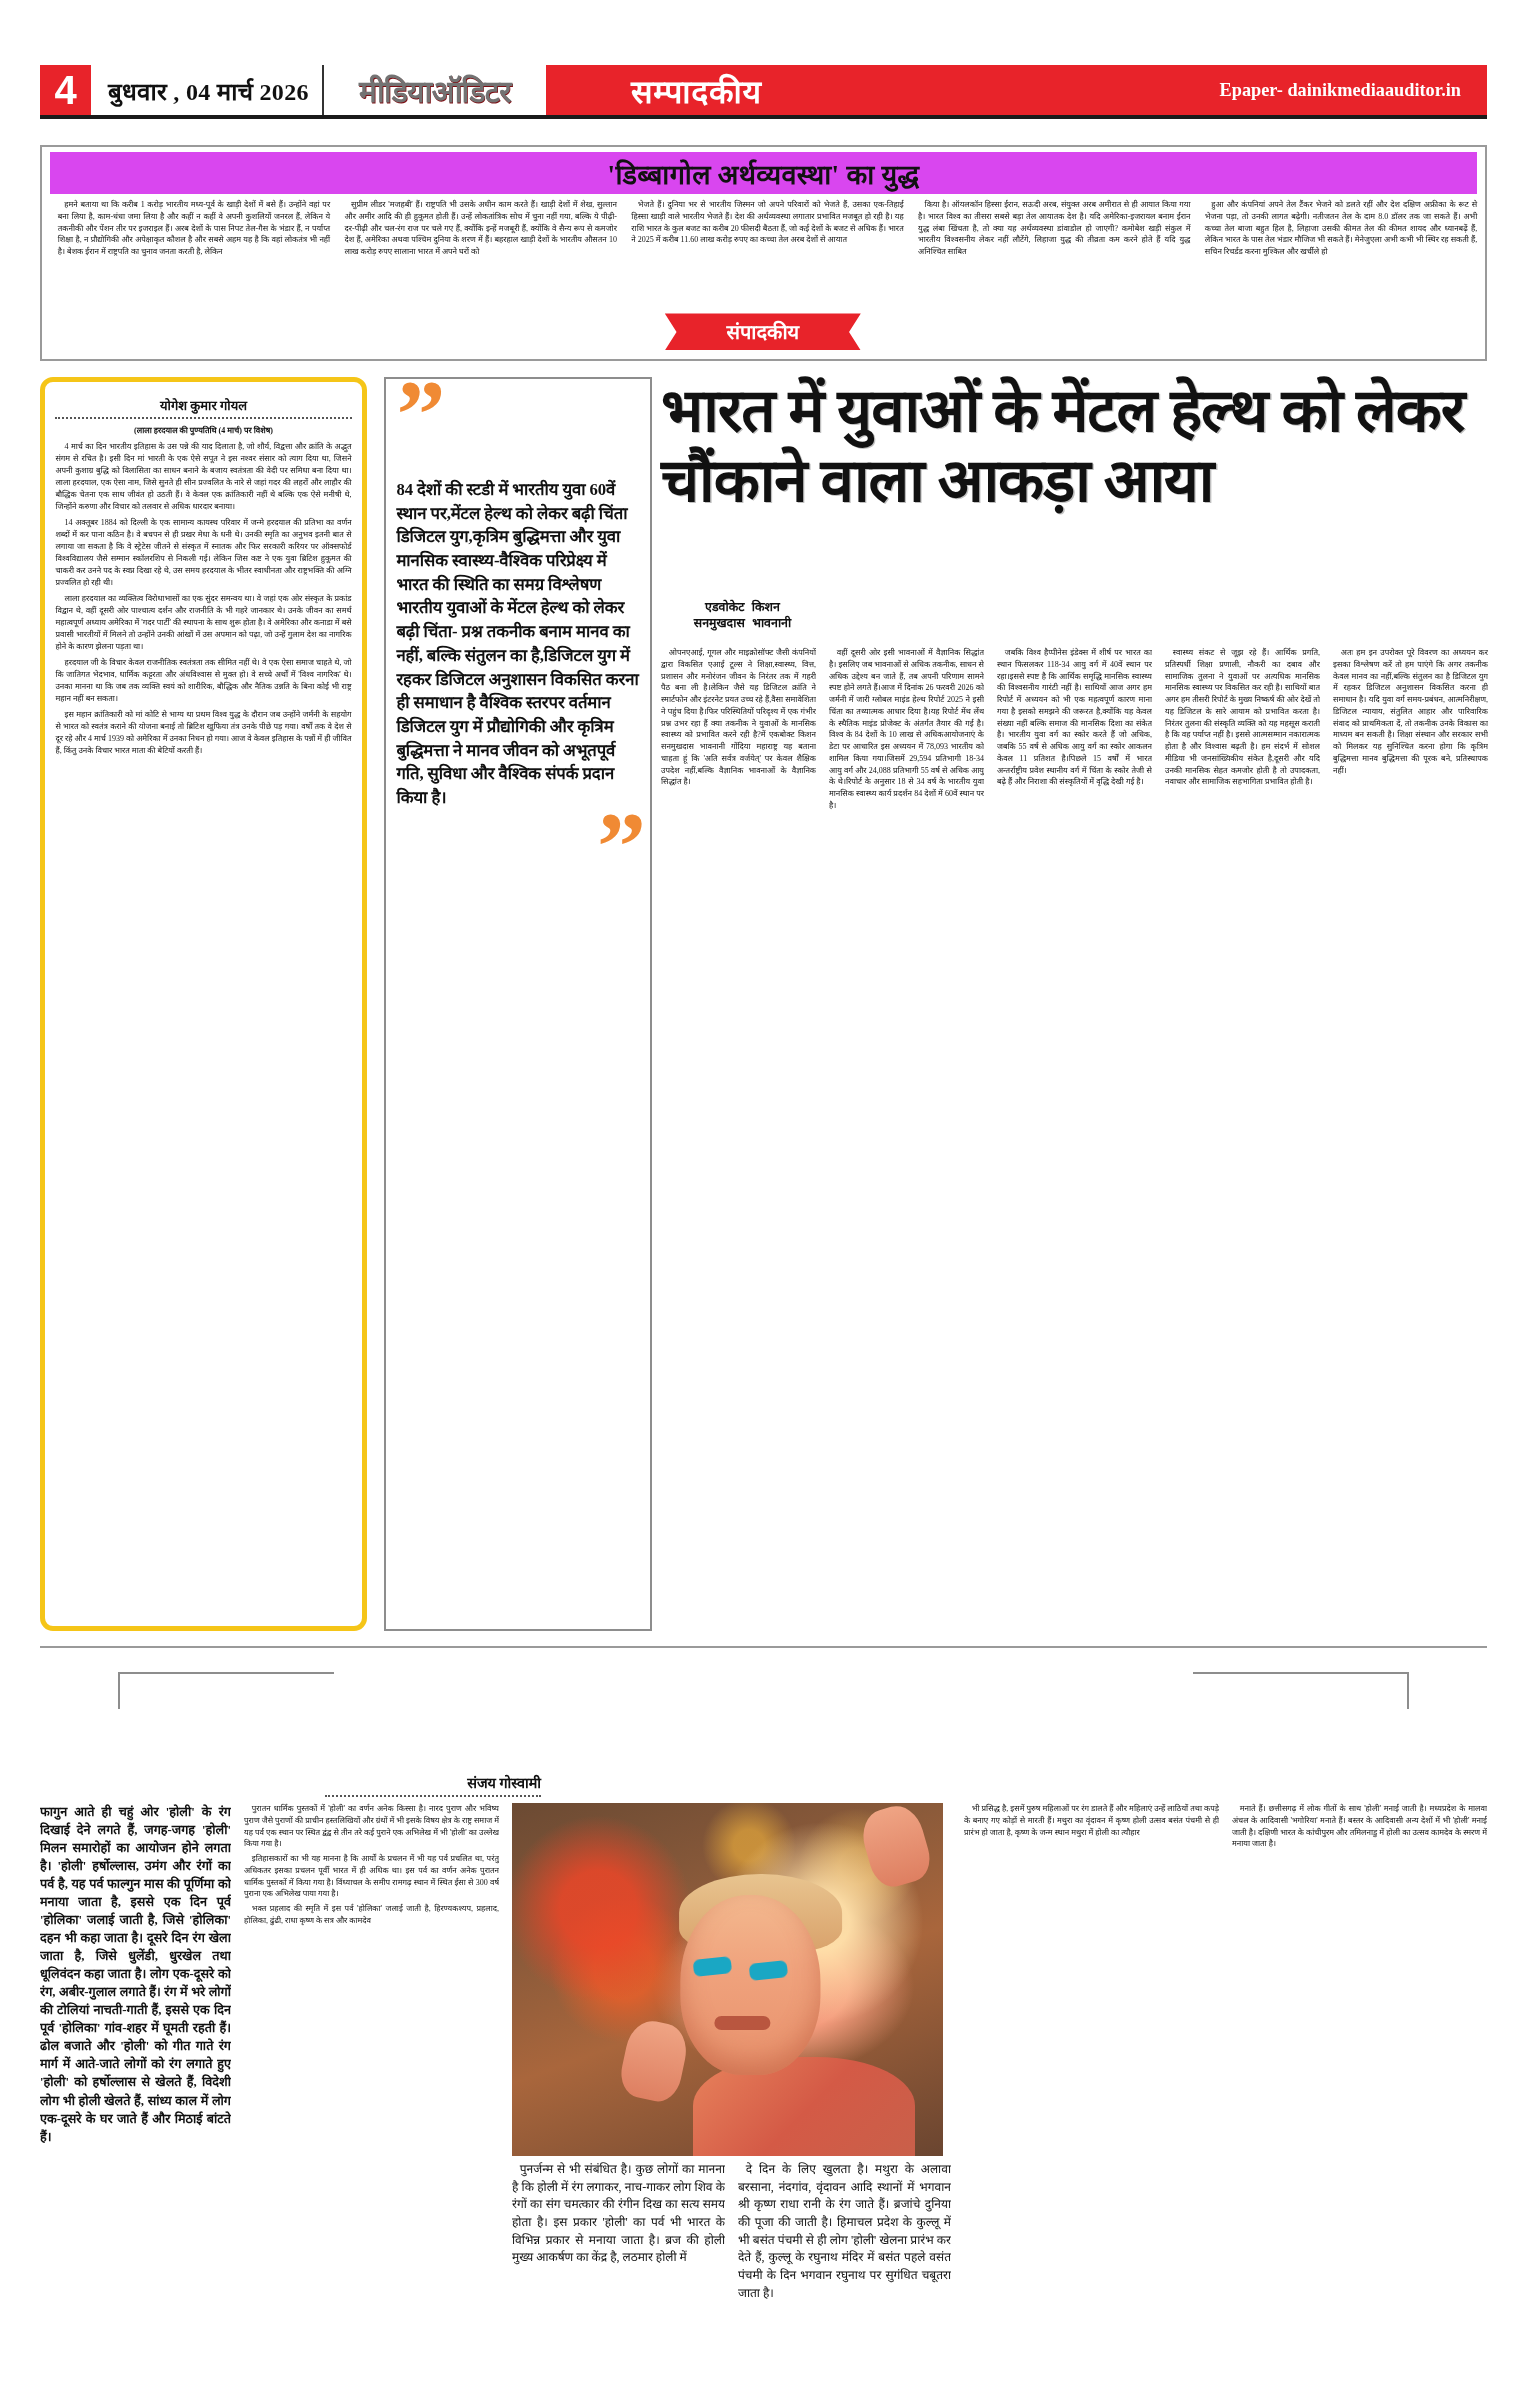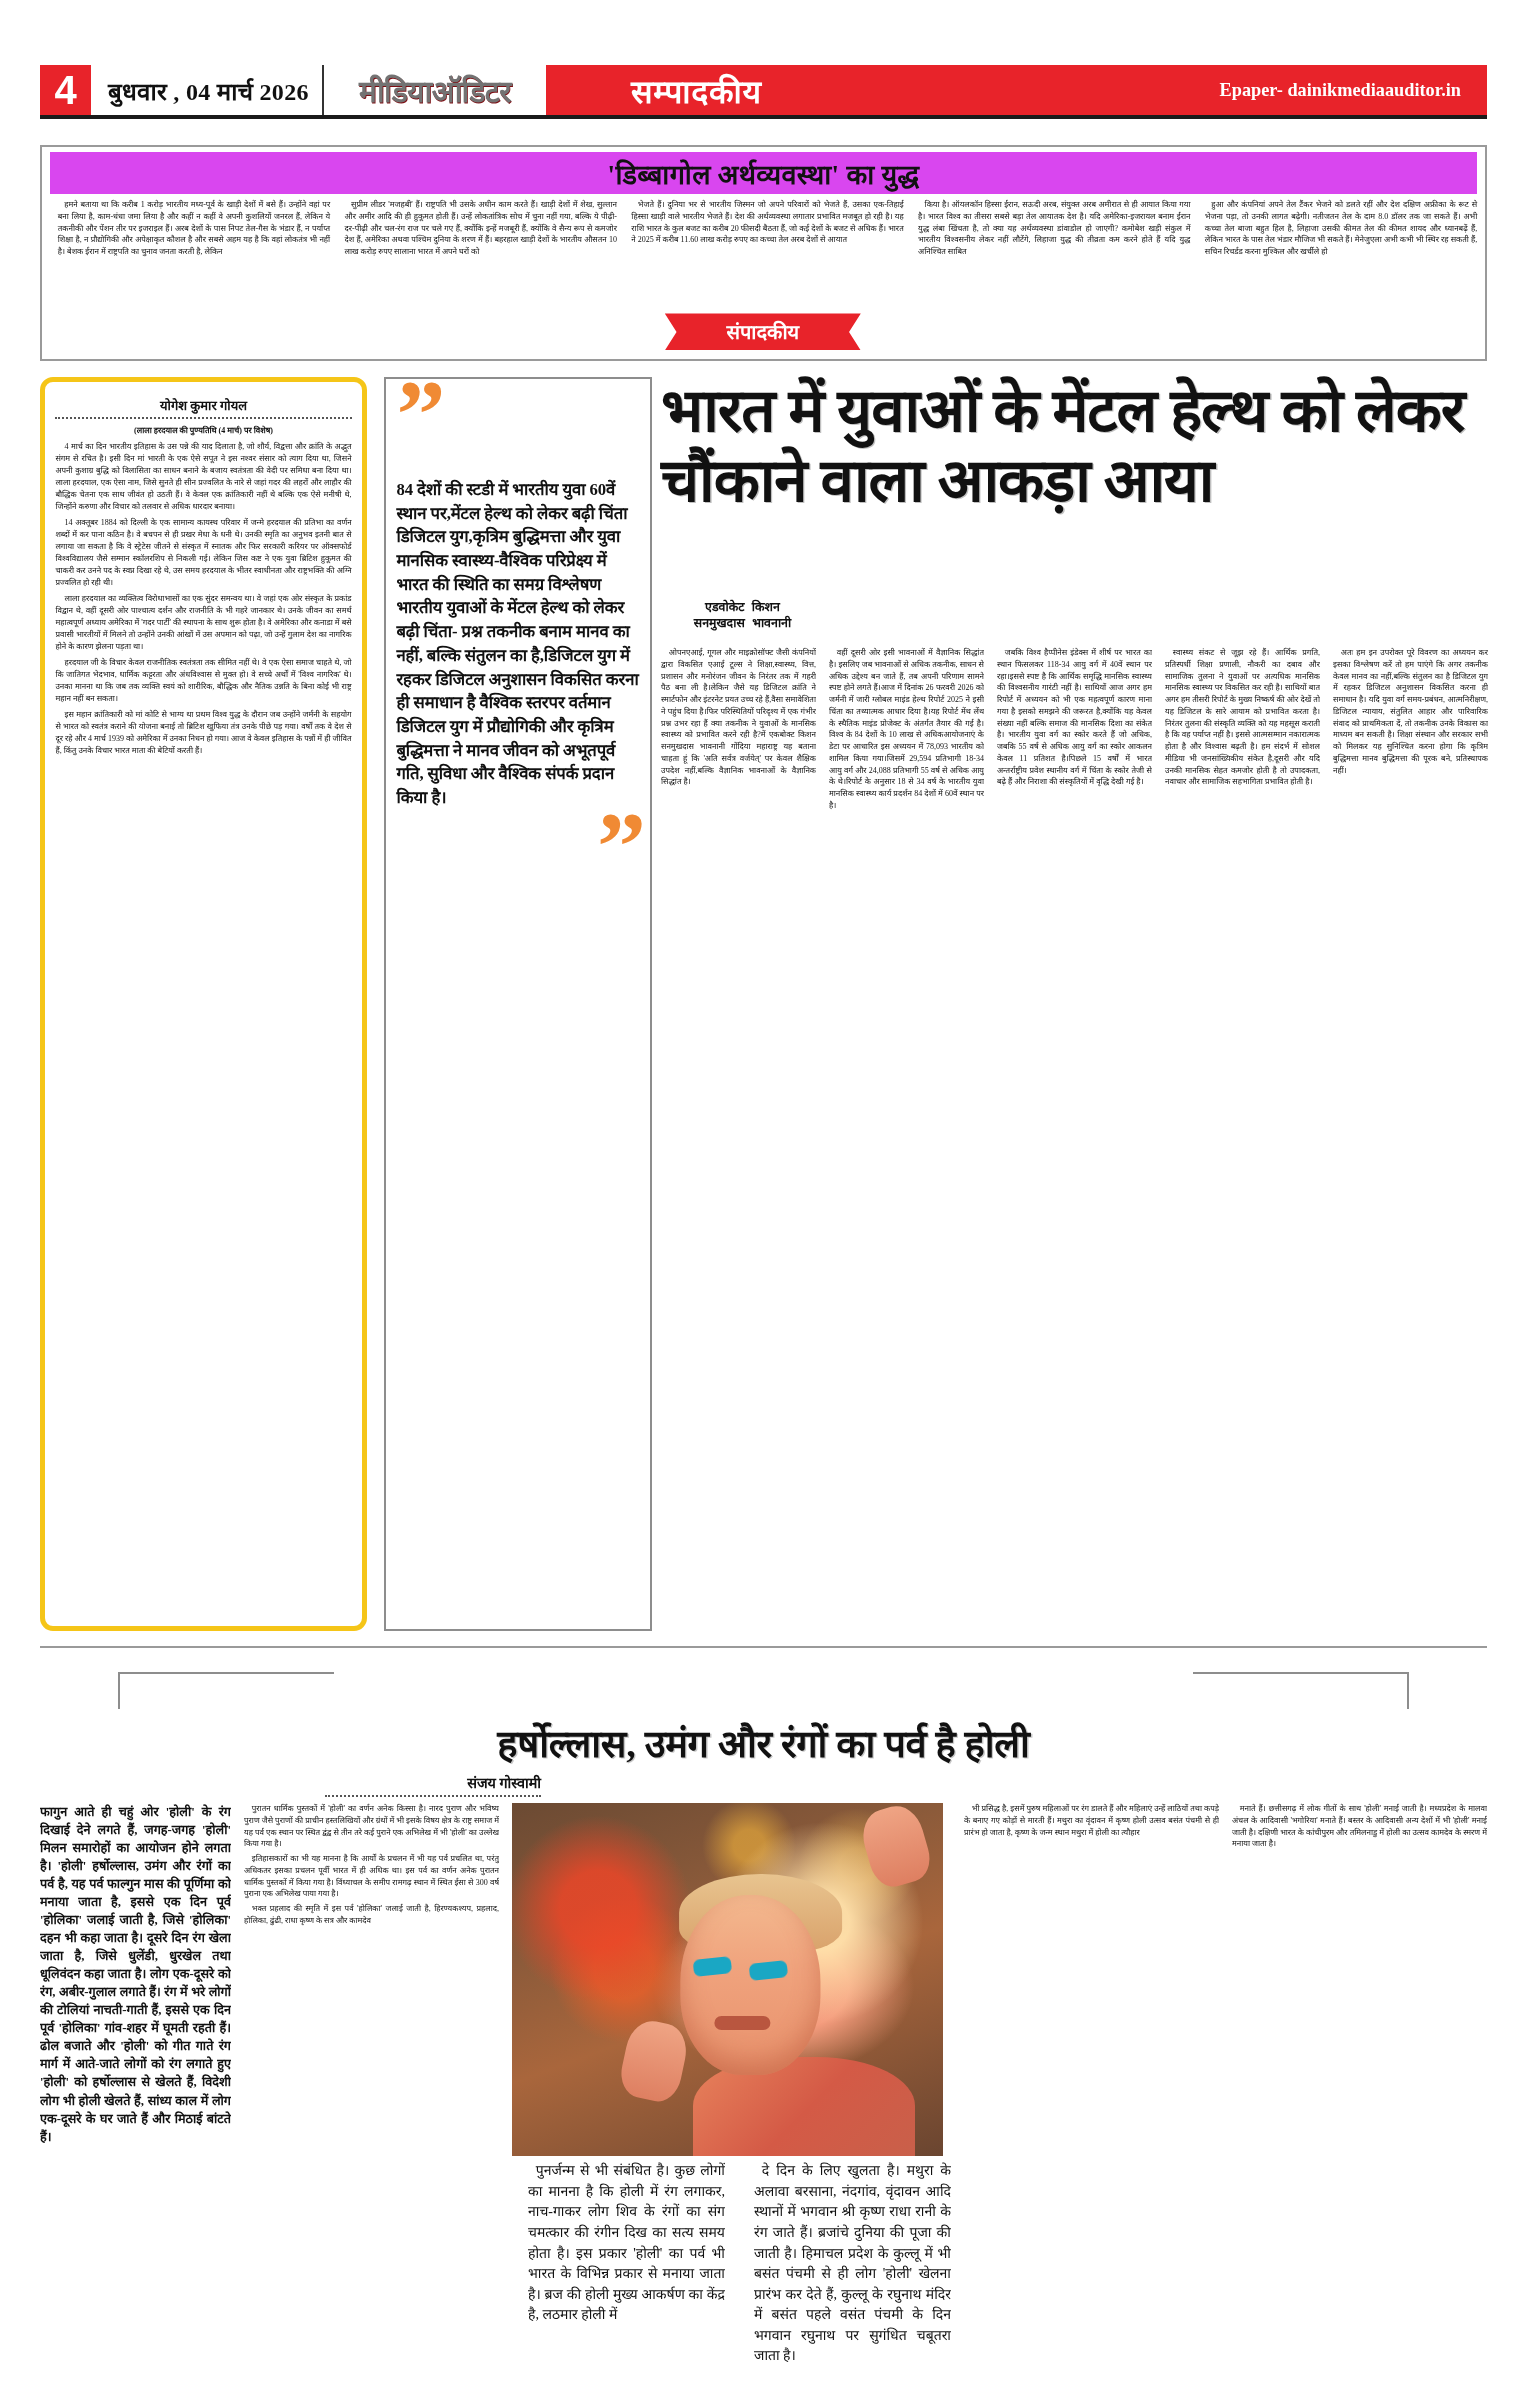--- a/index.html
+++ b/index.html
@@ -331,21 +331,21 @@
   .photo-hand {
     position:absolute; width:60px; height:78px; border-radius:40% 40% 35% 35%;
     background: linear-gradient(180deg,#efa484,#de7f61);
   }
   .photo-hand.a { left:26%; top:62%; transform: rotate(12deg); }
   .photo-hand.b { right:4%; top:1%; transform: rotate(-16deg); }
 
   .holi-photo-col { flex: 0 0 439px; }
   .holi-photo-col .cap-cols { display:flex; gap:13px; }
   .holi-photo-col .cap-cols > div {
-    flex:1; font-size:14px; line-height:1.47; text-align:justify; overflow:hidden;margin-left:16px;
+    flex:1; font-size:12px; line-height:1.47; text-align:justify; overflow:hidden;
   }
   .holi-photo-col .cap-cols p { margin:0 0 3.3px 0; text-indent:7.8px; }
 </style>
 </head>
 <body>
 
 <div class="masthead">
   <div class="page-num">4</div>
   <div class="date-box">बुधवार , 04 मार्च 2026</div>
   <div class="brand-box">मीडियाऑडिटर</div>
@@ -419,21 +419,20 @@
   <div class="mcol">
       <p>अतः हम इन उपरोक्त पूरे विवरण का अध्ययन कर इसका विश्लेषण करें तो हम पाएंगे कि अगर तकनीक केवल मानव का नहीं,बल्कि संतुलन का है डिजिटल युग में रहकर डिजिटल अनुशासन विकसित करना ही समाधान है। यदि युवा वर्ग समय-प्रबंधन, आत्मनिरीक्षण, डिजिटल न्यायाय, संतुलित आहार और पारिवारिक संवाद को प्राथमिकता दें, तो तकनीक उनके विकास का माध्यम बन सकती है। शिक्षा संस्थान और सरकार सभी को मिलकर यह सुनिश्चित करना होगा कि कृत्रिम बुद्धिमत्ता मानव बुद्धिमत्ता की पूरक बने, प्रतिस्थापक नहीं।</p>
     </div>
 </div>
 
 <div class="holi-rule"></div>
 
 <div class="holi-wrap">
   <div class="holi-corner-l"></div>
   <div class="holi-corner-r"></div>
-  <div class="holi-head">हर्षोल्लास, उमंग और रंगों का पर्व है होली</div>
   <div class="holi-author">संजय गोस्वामी</div>
 
   <div class="holi-cols">
     <div class="hcol first">
       <p>फागुन आते ही चहुं ओर 'होली' के रंग दिखाई देने लगते हैं, जगह-जगह 'होली' मिलन समारोहों का आयोजन होने लगता है। 'होली' हर्षोल्लास, उमंग और रंगों का पर्व है, यह पर्व फाल्गुन मास की पूर्णिमा को मनाया जाता है, इससे एक दिन पूर्व 'होलिका' जलाई जाती है, जिसे 'होलिका' दहन भी कहा जाता है। दूसरे दिन रंग खेला जाता है, जिसे धुलेंडी, धुरखेल तथा धूलिवंदन कहा जाता है। लोग एक-दूसरे को रंग, अबीर-गुलाल लगाते हैं। रंग में भरे लोगों की टोलियां नाचती-गाती हैं, इससे एक दिन पूर्व 'होलिका' गांव-शहर में घूमती रहती हैं। ढोल बजाते और 'होली' को गीत गाते रंग मार्ग में आते-जाते लोगों को रंग लगाते हुए 'होली' को हर्षोल्लास से खेलते हैं, विदेशी लोग भी होली खेलते हैं, सांध्य काल में लोग एक-दूसरे के घर जाते हैं और मिठाई बांटते हैं।</p>
     </div>
     <div class="hcol">
       <p>पुरातन धार्मिक पुस्तकों में 'होली' का वर्णन अनेक किस्सा है। नारद पुराण और भविष्य पुराण जैसे पुराणों की प्राचीन हस्तलिखियों और ग्रंथों में भी इसके विषय क्षेत्र के राष्ट्र समाज में यह पर्व एक स्थान पर स्थित द्वंद्व से तीन तरे कई पुराने एक अभिलेख में भी 'होली' का उल्लेख किया गया है।</p>
       <p>इतिहासकारों का भी यह मानना है कि आर्यों के प्रचलन में भी यह पर्व प्रचलित था, परंतु अधिकतर इसका प्रचलन पूर्वी भारत में ही अधिक था। इस पर्व का वर्णन अनेक पुरातन धार्मिक पुस्तकों में किया गया है। विंध्याचल के समीप रामगढ़ स्थान में स्थित ईसा से 300 वर्ष पुराना एक अभिलेख पाया गया है।</p>
       <p>भक्त प्रहलाद की स्मृति में इस पर्व 'होलिका' जलाई जाती है, हिरण्यकश्यप, प्रहलाद, होलिका, ढुंढी, राधा कृष्ण के सत्र और कामदेव</p>

